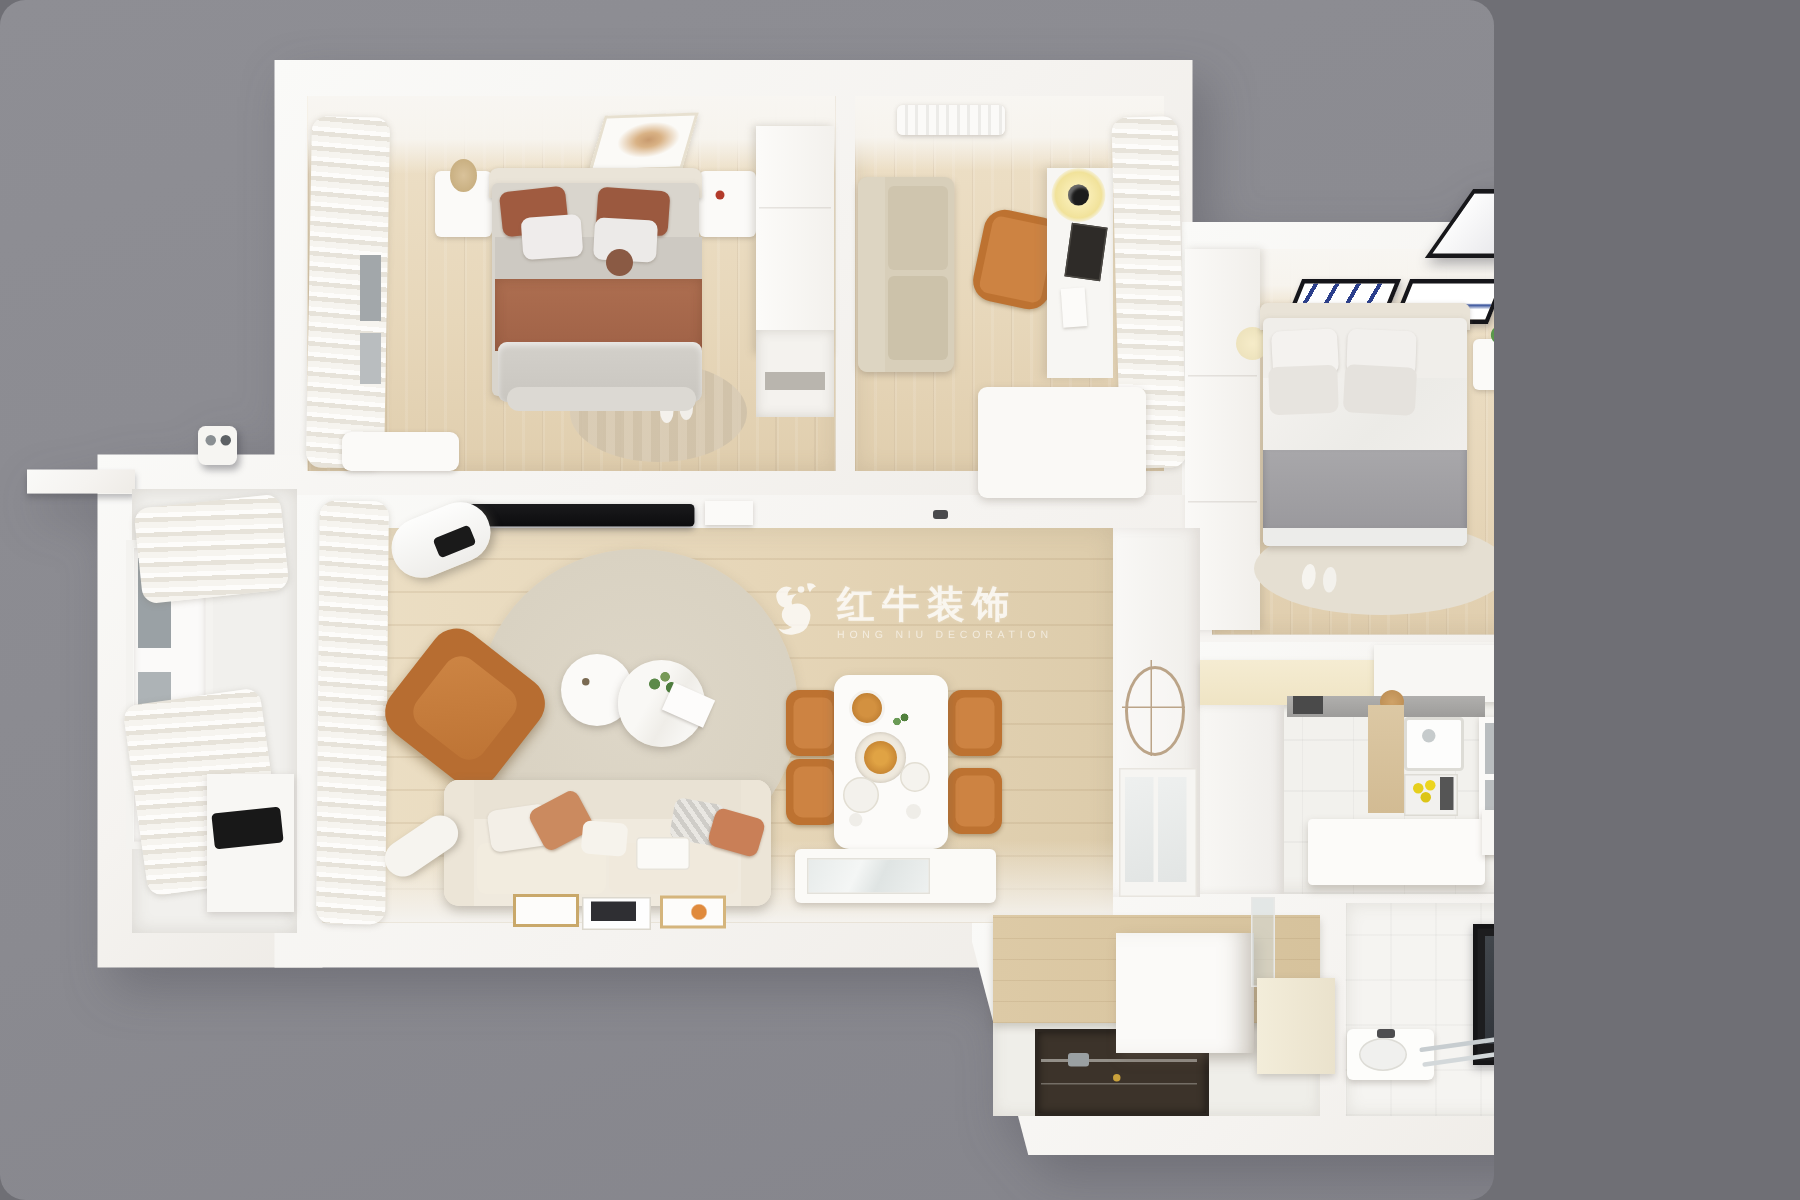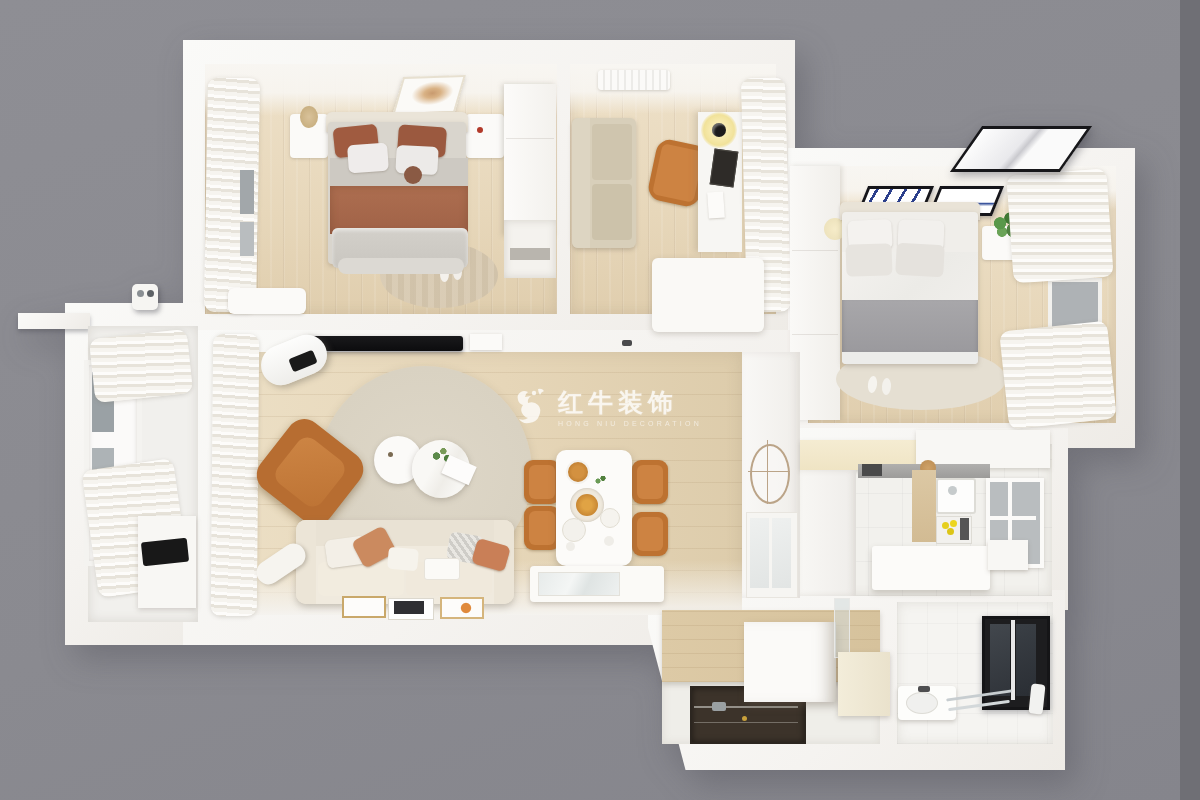--- a/index.html
+++ b/index.html
@@ -1,18 +1,18 @@
 <!DOCTYPE html>
 <html><head>
 <meta charset="utf-8">
 <style>
   html,body{margin:0;padding:0;background:#6f6f75;}
-  #stage{position:relative;width:1180px;height:800px;overflow:hidden;
+  #stage{position:relative;width:996px;height:800px;overflow:hidden;
          background:linear-gradient(160deg,#8e8e94 0%,#8a8a90 55%,#85858c 100%);
-         font-family:"Liberation Sans", sans-serif;}
+         font-family:"Liberation Sans", sans-serif;border-radius:17px;}
   .abs{position:absolute;}
   
   .wall{background:linear-gradient(135deg,#fafaf8 0%,#f5f3f0 55%,#eeebe6 100%);}
   
   .wood-v{background:
       repeating-linear-gradient(90deg, rgba(150,120,80,.14) 0 1px, transparent 1px 26px),
       repeating-linear-gradient(90deg, rgba(255,255,255,.10) 0 2px, transparent 2px 13px),
       linear-gradient(180deg,#eee1c9 0%,#e7d7ba 60%,#e0ceae 100%);}
   .wood-h{background:
       repeating-linear-gradient(0deg, rgba(150,120,80,.13) 0 1px, transparent 1px 22px),

